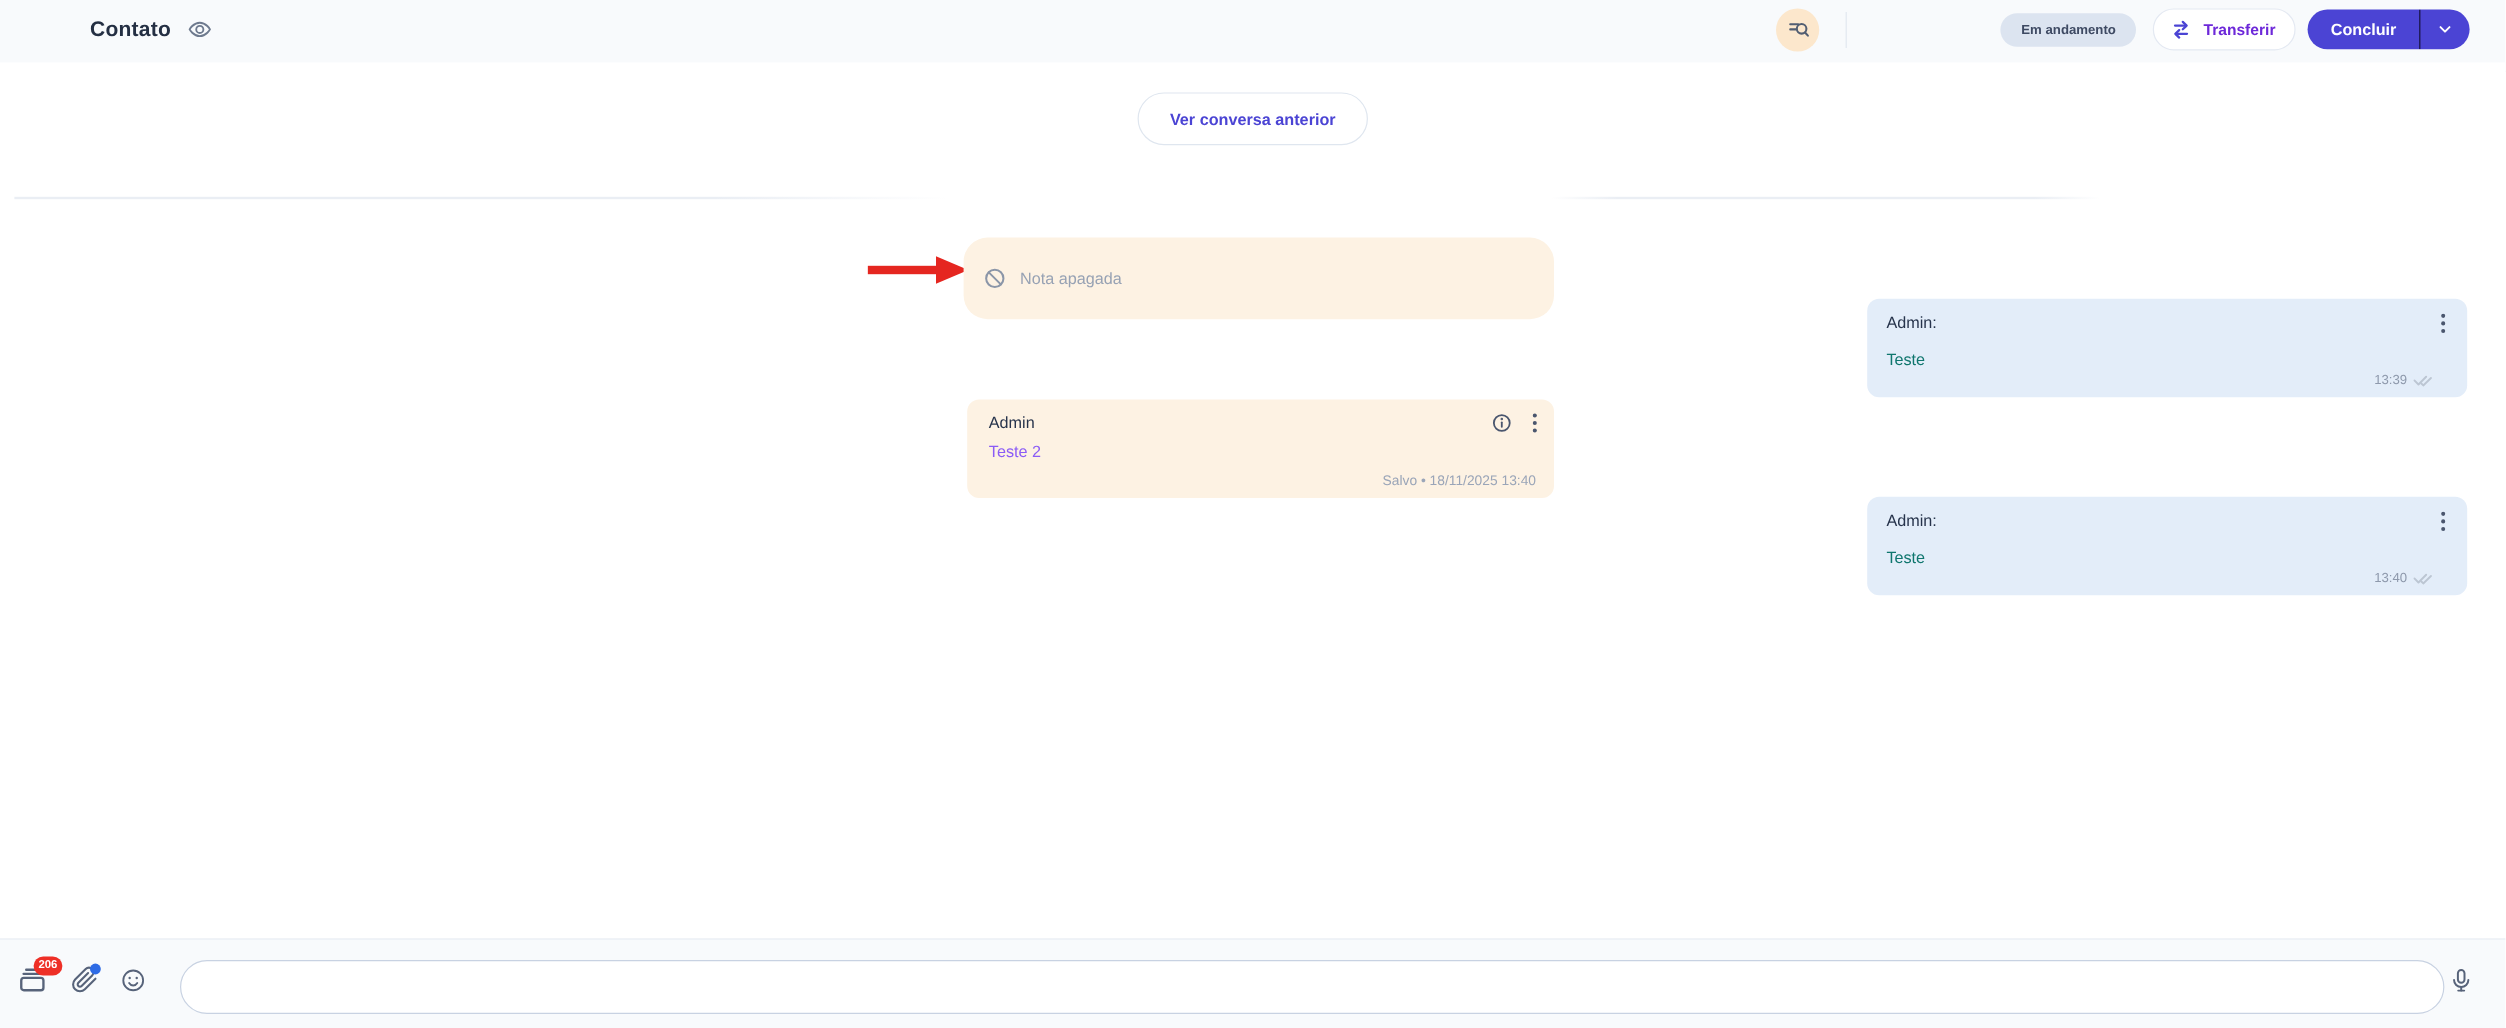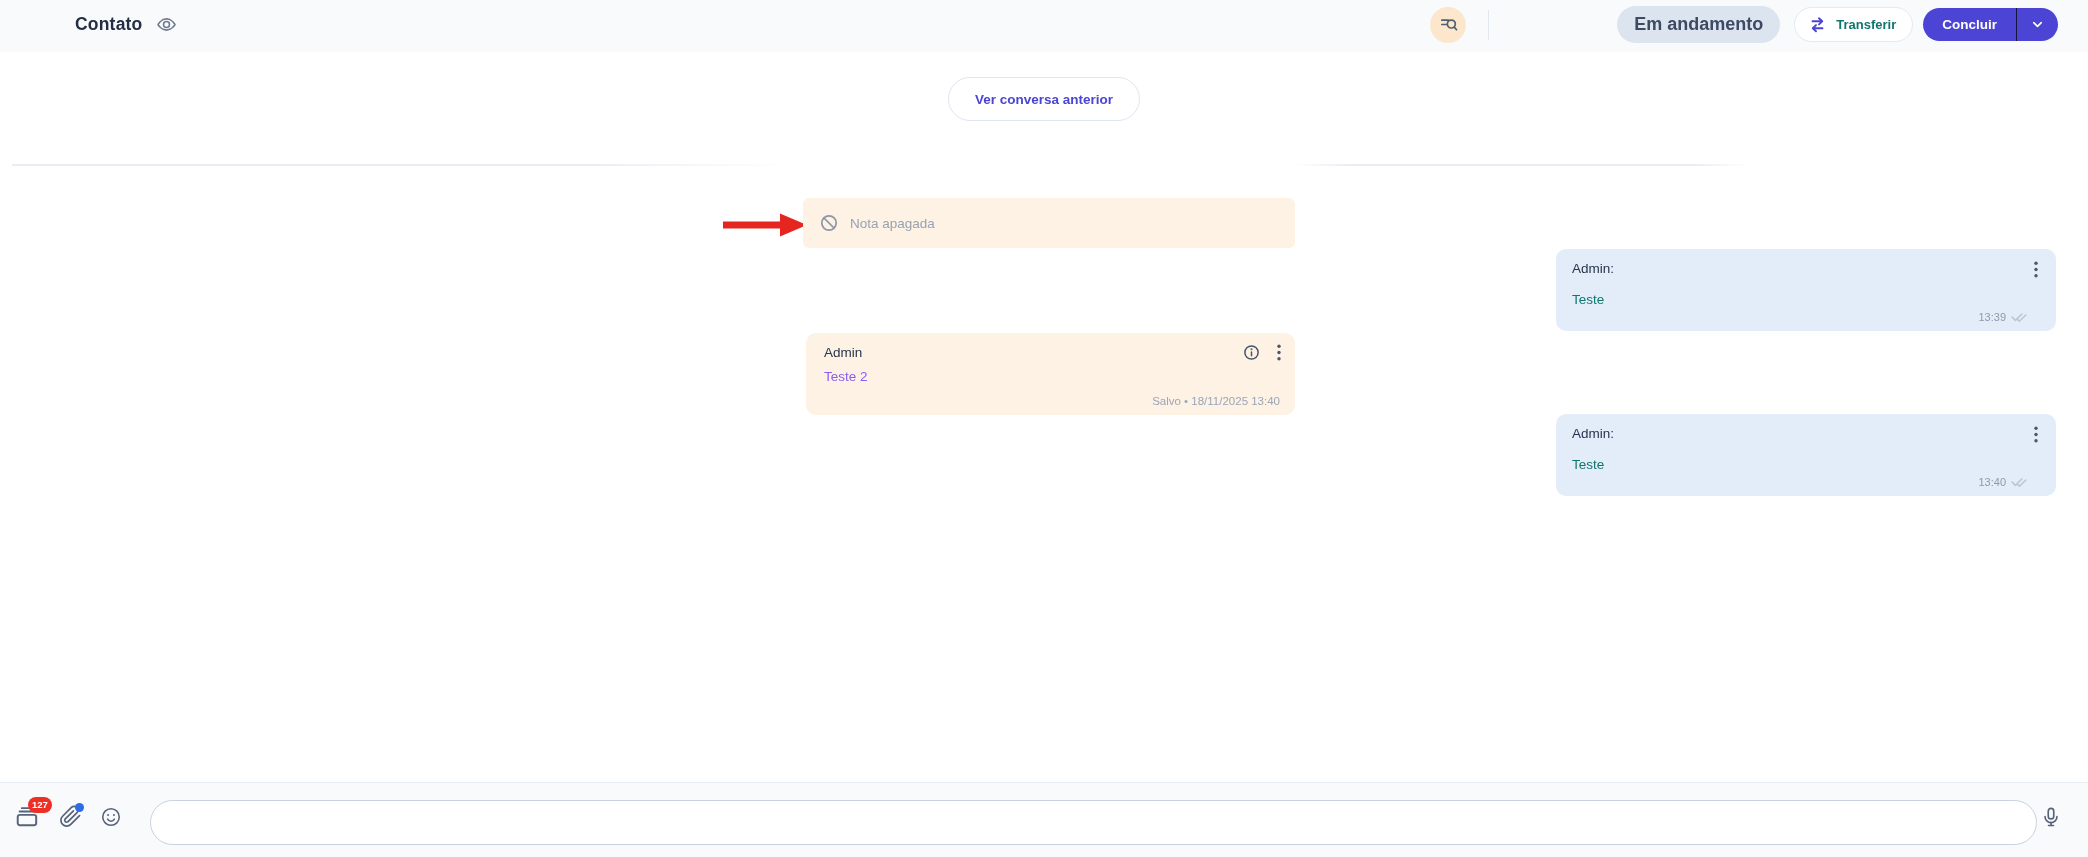--- a/index.html
+++ b/index.html
@@ -20,26 +20,26 @@
   .topbar-title { font-size:17.5px; font-weight:700; color:#242f43; letter-spacing:.2px; }
   .eye-btn { margin-left:13px; display:flex; align-items:center; cursor:pointer; background:none; border:none; padding:0; }
   .topbar-right { margin-left:auto; display:flex; align-items:center; }
   .search-circle {
     width:36px; height:36px; border-radius:50%; background:var(--search-button-bg);
     display:flex; align-items:center; justify-content:center; border:none; cursor:pointer;
   }
   .vdivider { width:1px; height:30px; background:#e2e8ef; margin-left:22px; }
   .status-badge {
     margin-left:128px; background:var(--status-badge-bg); color:var(--status-badge-text);
-    font-size:18px; font-weight:700; padding:8px 17px; border-radius:999px; white-space:nowrap;
+    font-size:11px; font-weight:700; padding:8px 17px; border-radius:999px; white-space:nowrap;
   }
   .transfer-btn {
     margin-left:14px; background:#ffffff; border:1px solid #e4e9f2; border-radius:999px;
     padding:7px 16px 7px 13px; display:flex; align-items:center; gap:9px;
-    font-size:13px; font-weight:700; color:#0f766e; cursor:pointer; font-family:inherit;
+    font-size:13px; font-weight:700; color:#6d28d9; cursor:pointer; font-family:inherit;
   }
   .conclude-btn {
     margin-left:10px; display:flex; align-items:stretch; border-radius:999px; overflow:hidden;
     background:var(--accent); color:#fff; cursor:pointer;
   }
   .conclude-main { padding:9px 19px; font-size:13.5px; font-weight:700; display:flex; align-items:center; }
   .conclude-sep { width:1px; background:#17133f; }
   .conclude-caret { padding:0 13px; display:flex; align-items:center; }
 
   
@@ -63,22 +63,22 @@
   .sys-label {
     position:absolute; top:99px; left:822px; height:28px; background:#fff;
     display:flex; align-items:center; gap:11px;
   }
   .sys-text { display:flex; gap:4px; font-size:12.5px; color:#8995a8; white-space:nowrap; }
   .sys-text .strong { color:#3f4c66; font-weight:700; }
 
   .annot-arrow { position:absolute; left:723px; top:160px; width:85px; height:26px; }
 
   .deleted-note {
-    position:absolute; left:803px; top:146px; width:492px; height:50px;
-    background:var(--note-bg); border-radius:6px;
+    position:absolute; left:803px; top:146px; width:492px; height:68px;
+    background:var(--note-bg); border-radius:20px;
     display:flex; align-items:center; gap:12px; padding:0 17px;
     color:#97a2b4; font-size:13.5px;
   }
 
   .bubble {
     position:absolute; border-radius:10px; padding:12px 16px; background:var(--message-bg);
   }
   .bubble-author { font-size:13.5px; font-weight:400; color:#27344c; }
   .bubble-text   { font-size:13.5px; color:#0f766e; margin-top:16px; }
   .kebab-btn { position:absolute; top:10px; right:16px; background:none; border:none; padding:2px; cursor:pointer; display:flex; }
@@ -268,21 +268,21 @@
 <footer class="composer">
   <button class="qr-btn">
     <span style="display:flex;">
       <svg width="27" height="25" viewBox="0 0 24 23" fill="none" stroke="#57637a" stroke-width="1.8" stroke-linecap="round" stroke-linejoin="round">
         <rect x="3" y="10" width="17" height="9.5" rx="2"></rect>
         <path d="M4.8 6.9h13.5"></path>
         <path d="M6.8 3.8h9.5"></path>
       </svg>
     </span>
   </button>
-  <span class="qr-badge">127</span>
+  <span class="qr-badge">206</span>
 
   <button class="clip-btn">
     <span style="display:flex;">
       <svg width="23" height="23" viewBox="0 0 24 24" fill="none" stroke="#57637a" stroke-width="1.8" stroke-linecap="round" stroke-linejoin="round">
         <path d="M21.44 11.05l-9.19 9.19a6 6 0 0 1-8.49-8.49l9.19-9.19a4 4 0 1 1 5.66 5.66l-9.2 9.19a2 2 0 0 1-2.83-2.83l8.49-8.48"></path>
       </svg>
     </span>
   </button>
   <span class="clip-dot"></span>
 

